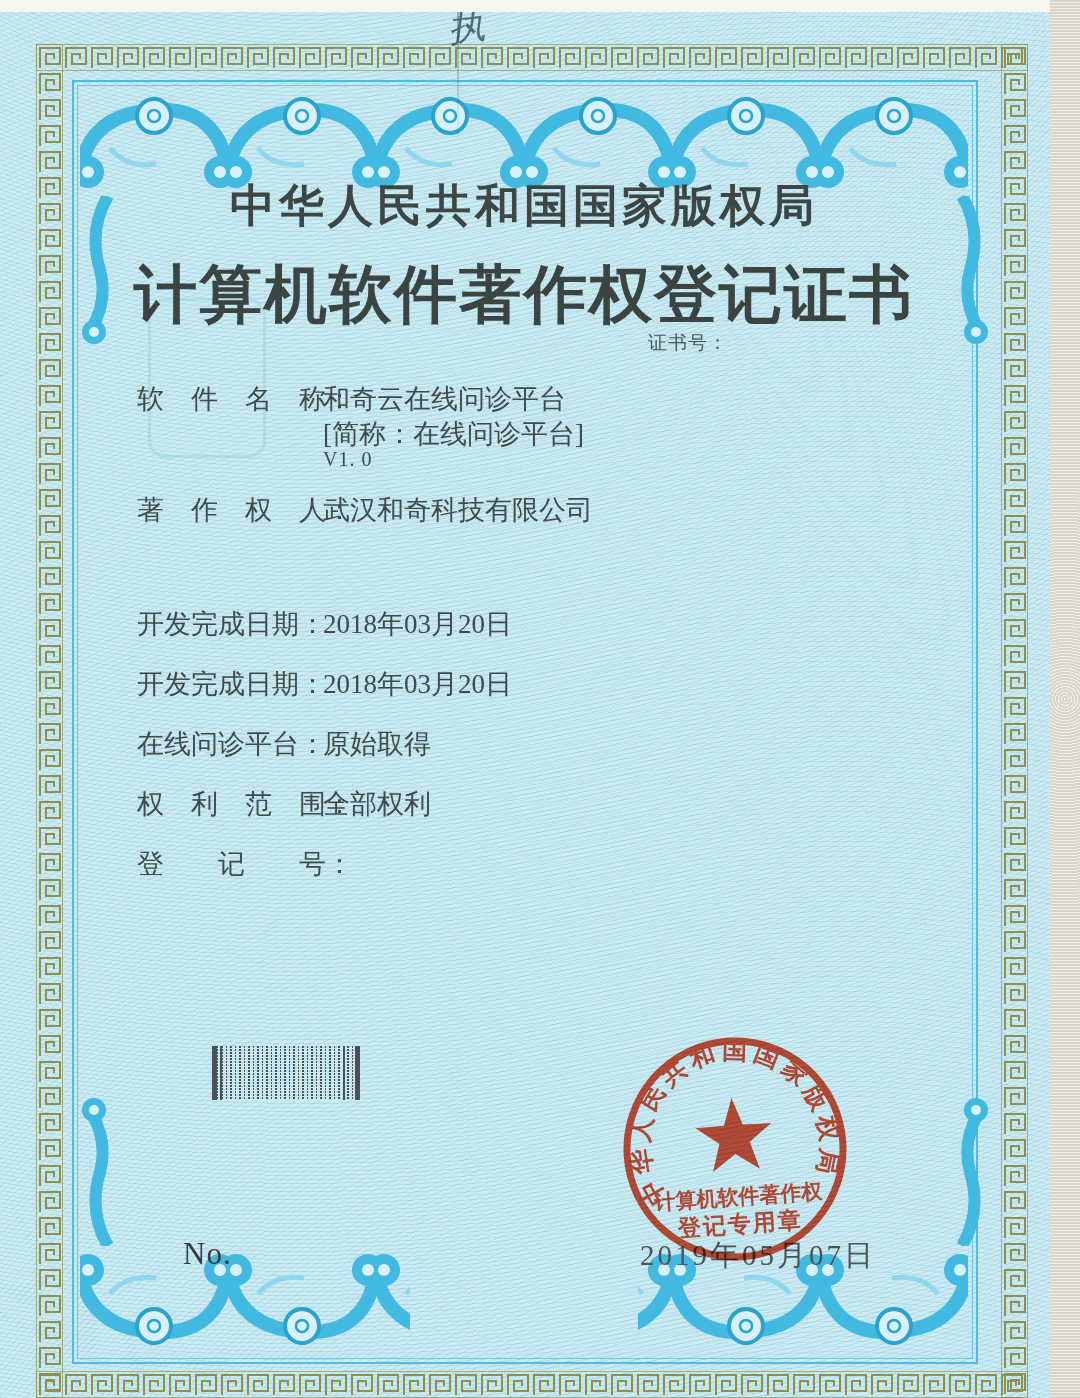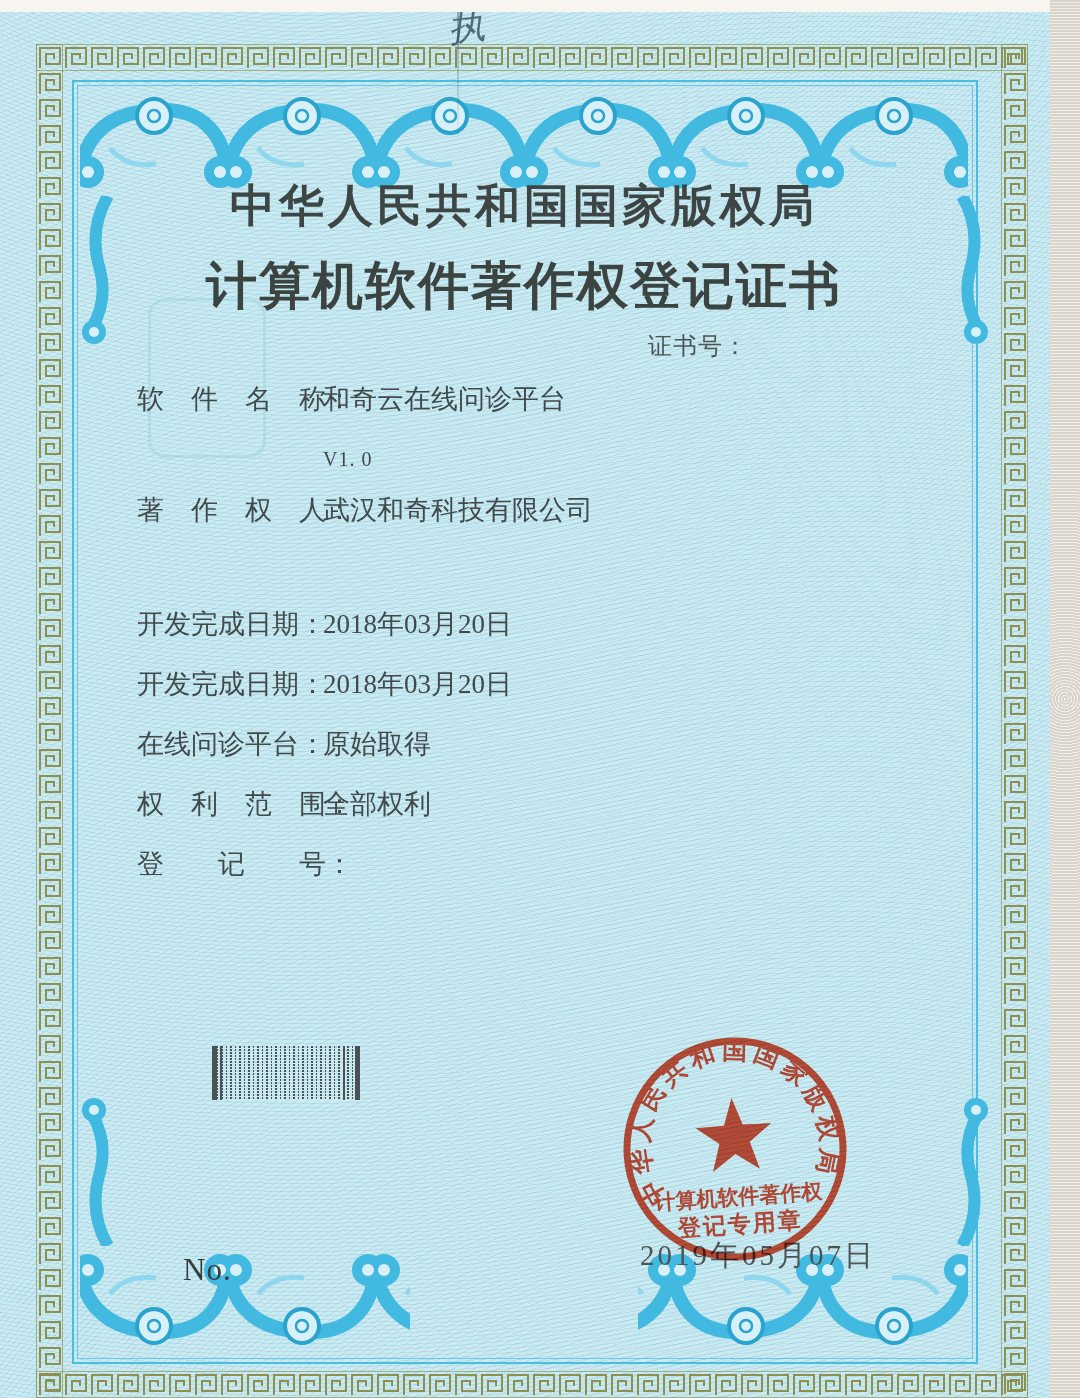--- a/index.html
+++ b/index.html
@@ -63,25 +63,25 @@
     border-radius:18px;opacity:.55;
     box-shadow:inset 0 0 0 3px rgba(130,200,215,.55), inset 0 0 0 14px rgba(200,232,240,.4);
   }
   
   .authority{
     position:absolute;left:0;top:176px;width:1048px;z-index:2;
     text-align:center;font-size:45px;font-weight:bold;color:#3d4644;letter-spacing:4px;
   }
   .title{
     position:absolute;left:0;top:252px;width:1048px;z-index:2;
-    text-align:center;font-size:51px;font-weight:bold;color:#3c4442;letter-spacing:2px;
+    text-align:center;font-size:63px;font-weight:bold;color:#3c4442;letter-spacing:2px;
   }
   .certno{
     position:absolute;left:648px;top:330px;z-index:2;
-    font-size:24px;color:#4a5553;letter-spacing:1px;
+    font-size:19px;color:#4a5553;letter-spacing:1px;
   }
   .row{position:absolute;z-index:2;font-size:27px;color:#414a4b;white-space:nowrap;}
   .row .lab{position:absolute;left:0;top:0;}
   .row .val{position:absolute;left:186px;top:0;}
   .r-name{left:137px;top:381px;}
   .r-name2{left:323px;top:416px;font-size:27px;}
   .r-name3{left:323px;top:448px;font-size:20px;letter-spacing:1px;}
   .r-owner{left:137px;top:492px;}
   .r-dev{left:137px;top:606px;}
   .r-pub{left:137px;top:666px;}
@@ -110,21 +110,21 @@
   .seal{
     position:absolute;left:622px;top:1036px;width:226px;height:226px;z-index:4;
     mix-blend-mode:multiply;transform:rotate(-4deg);opacity:.94;
   }
   .issue-date{
     position:absolute;left:640px;top:1236px;z-index:3;
     font-size:29px;color:#4c5456;letter-spacing:3px;
   }
   .no-label{
     position:absolute;left:183px;top:1236px;z-index:2;
-    font-size:31px;color:#343c3e;letter-spacing:1px;margin-top:16px;
+    font-size:31px;color:#343c3e;letter-spacing:1px;
   }
   svg{display:block;}
 </style>
 </head>
 <body>
 
 <div class="scan">
   <div class="page">
 
     <svg width="0" height="0" aria-hidden="true">
@@ -194,20 +194,21 @@
     <div class="ghost"></div>
 
     <div class="authority">中华人民共和国国家版权局</div>
     <div class="title">计算机软件著作权登记证书</div>
     <div class="certno">证书号：</div>
 
     <div class="row r-name">
       <span class="lab">软　件　名　称：</span>
       <span class="val">和奇云在线问诊平台</span>
     </div>
+    <div class="row r-name2">[简称：在线问诊平台]</div>
     <div class="row r-name3">V1. 0</div>
     <div class="row r-owner">
       <span class="lab">著　作　权　人：</span>
       <span class="val">武汉和奇科技有限公司</span>
     </div>
     <div class="row r-dev">
       <span class="lab">开发完成日期：</span>
       <span class="val">2018年03月20日</span>
     </div>
     <div class="row r-pub">

